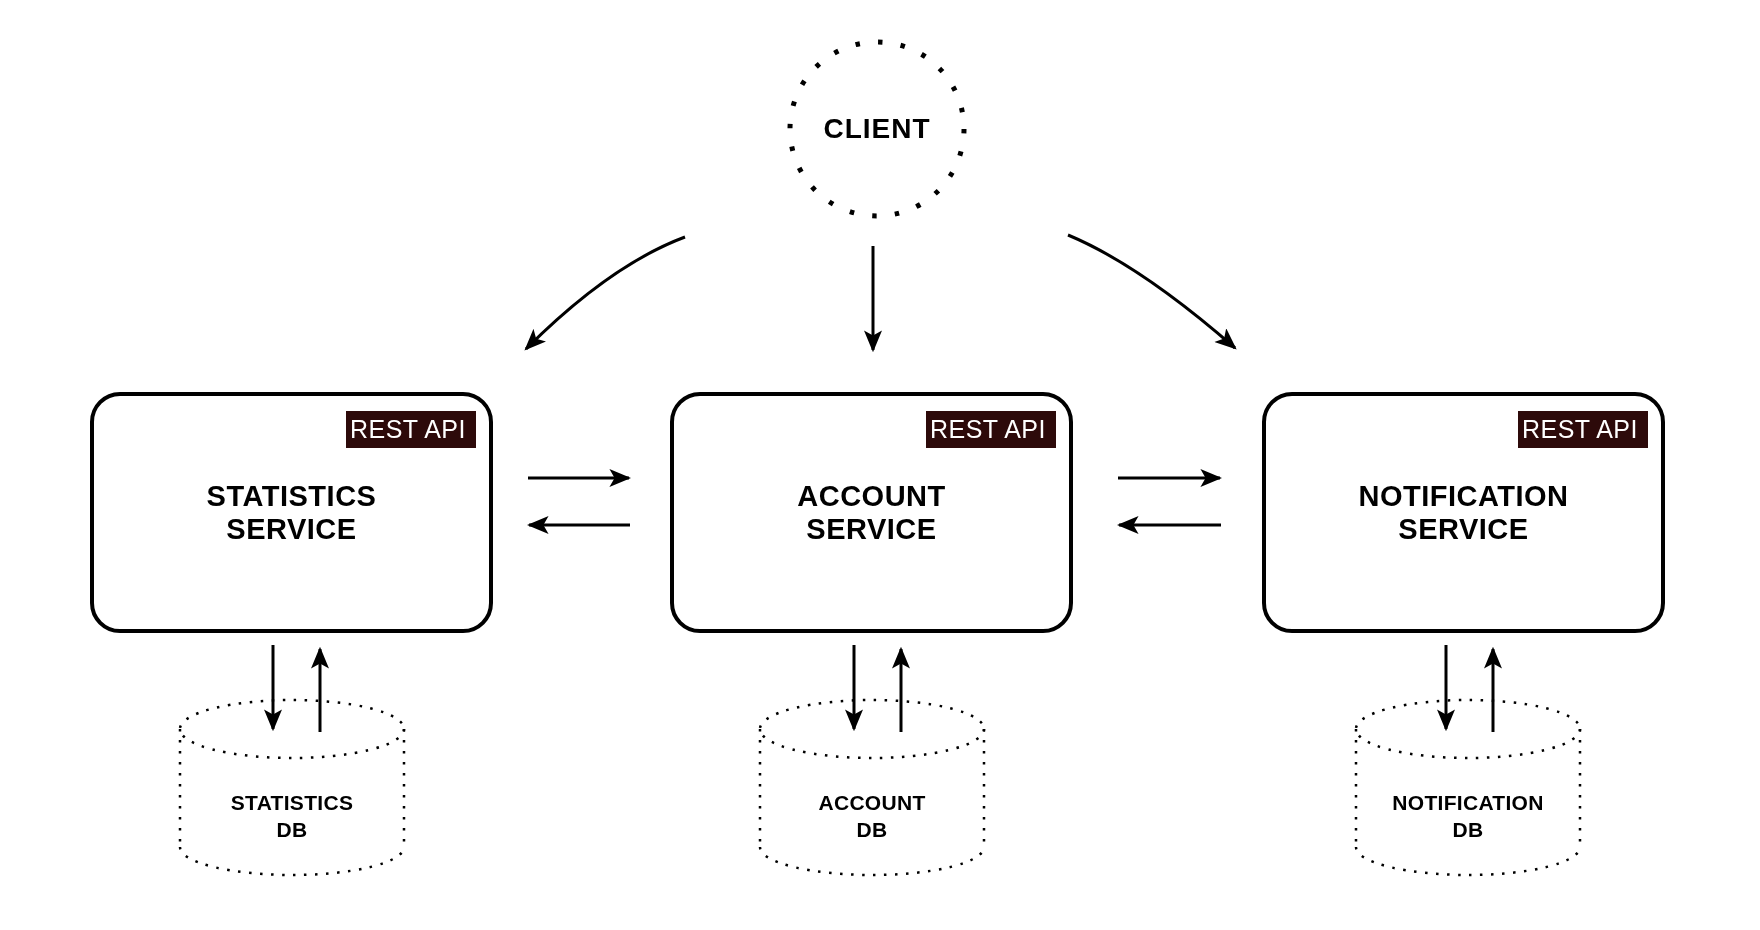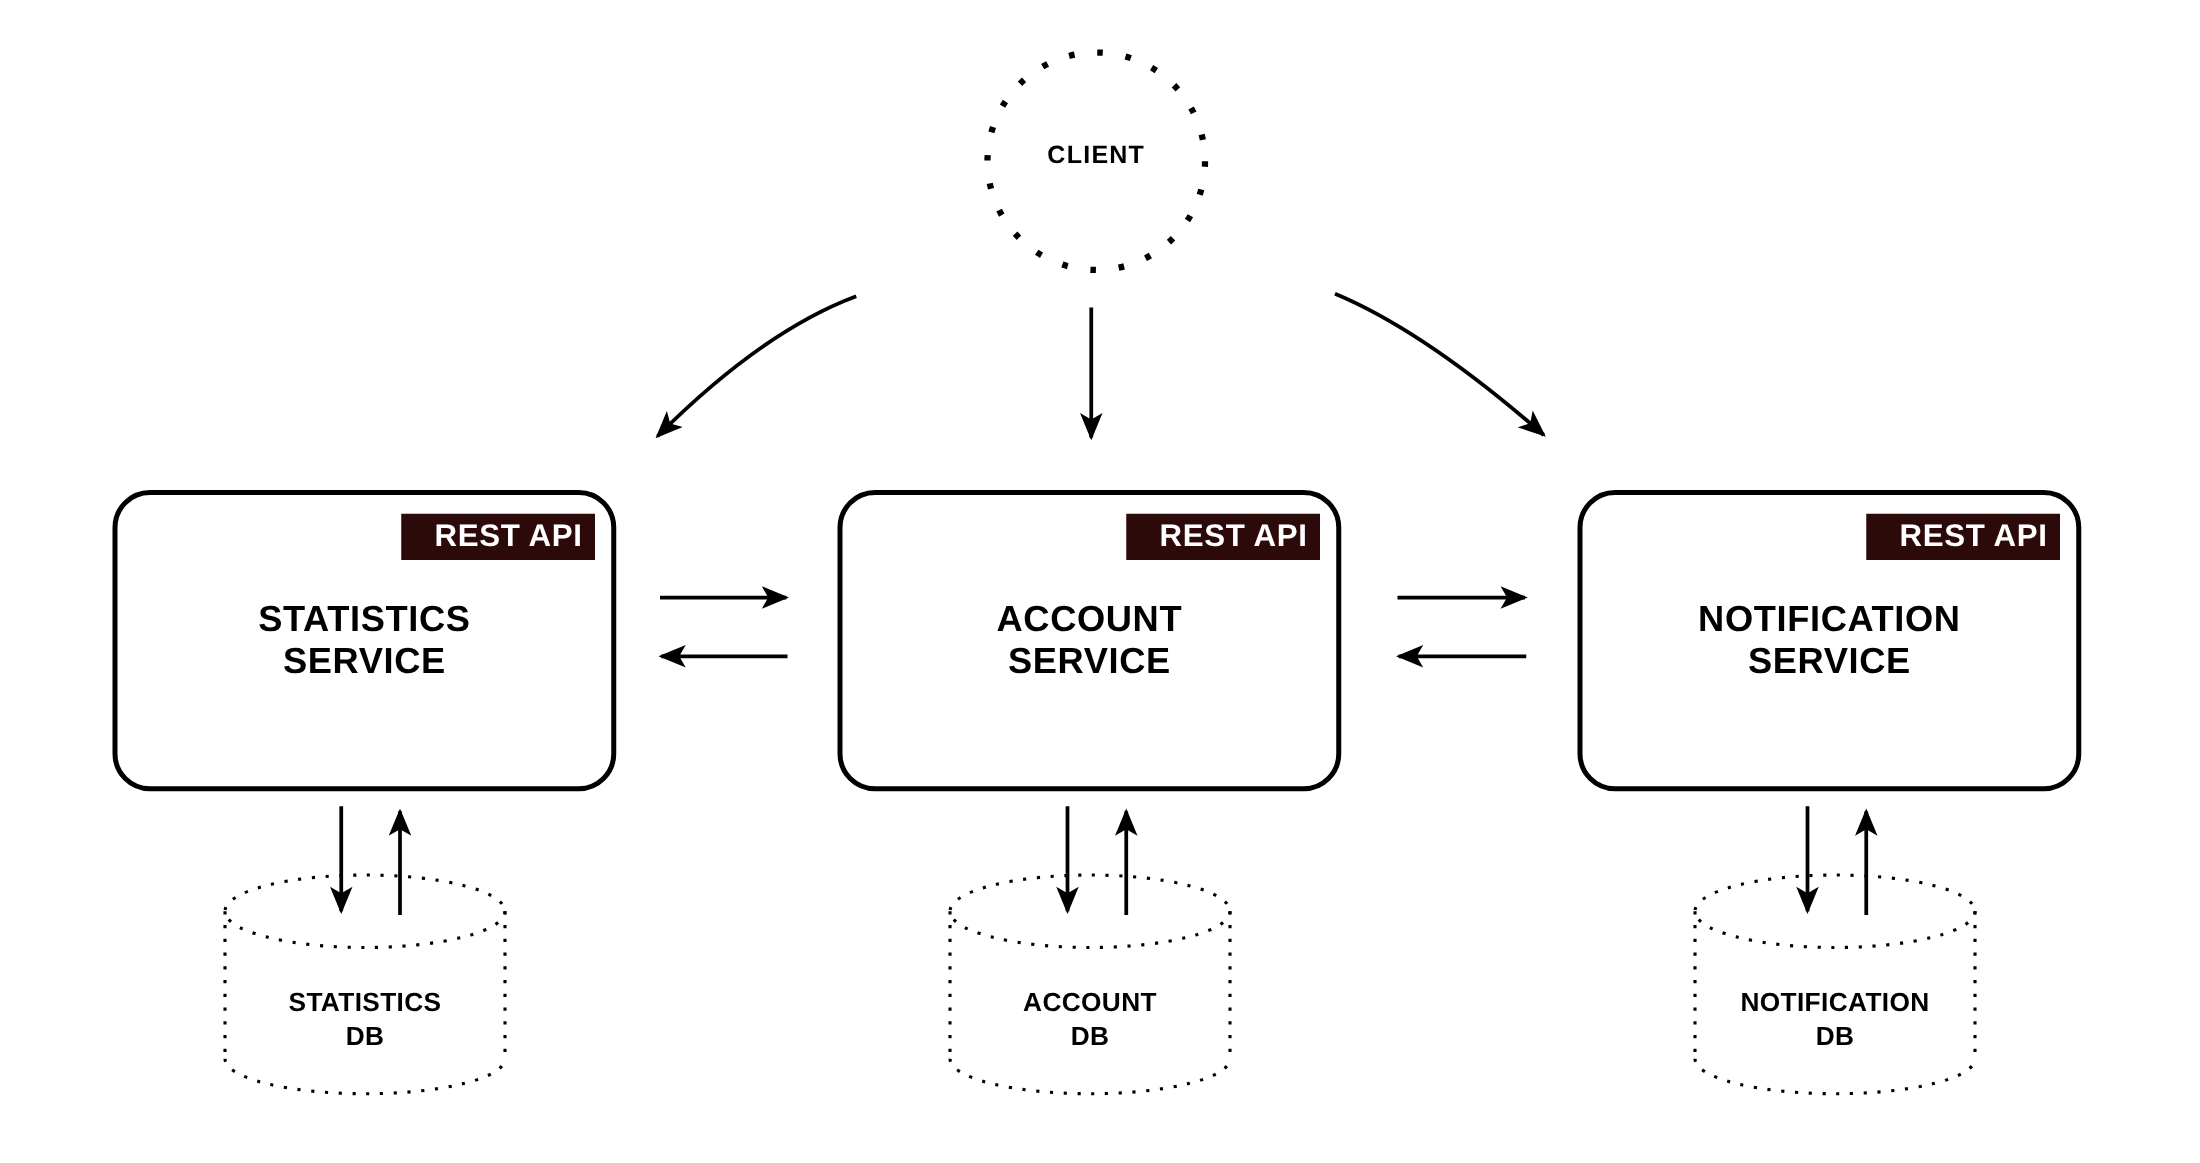--- a/index.html
+++ b/index.html
@@ -41,32 +41,32 @@
     white-space: pre-line;
     letter-spacing: 0.5px;
   }
   .rest-badge {
     position: absolute;
     top: 15px;
     right: 13px;
     background: #2d0a0a;
     color: #ffffff;
     font-size: 25px;
-    font-weight: bold;
+    font-weight: normal;
     line-height: 30px;
-    padding: 3px 10px 4px 27px;
+    padding: 3px 10px 4px 4px;
     letter-spacing: 0.5px;
   }
   .client-label {
     position: absolute;
     left: 777px;
     top: 113px;
     width: 200px;
     text-align: center;
-    font-size: 20px;
+    font-size: 28px;
     font-weight: bold;
     letter-spacing: 1px;
   }
   .db-label {
     position: absolute;
     top: 789px;
     width: 260px;
     text-align: center;
     font-size: 21px;
     font-weight: bold;

